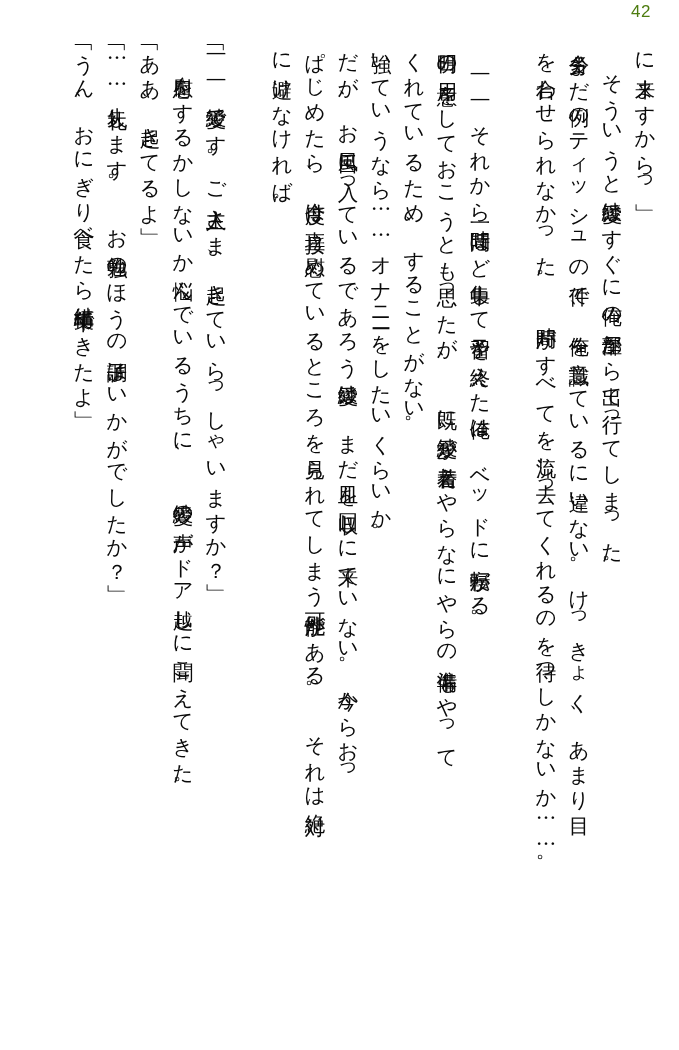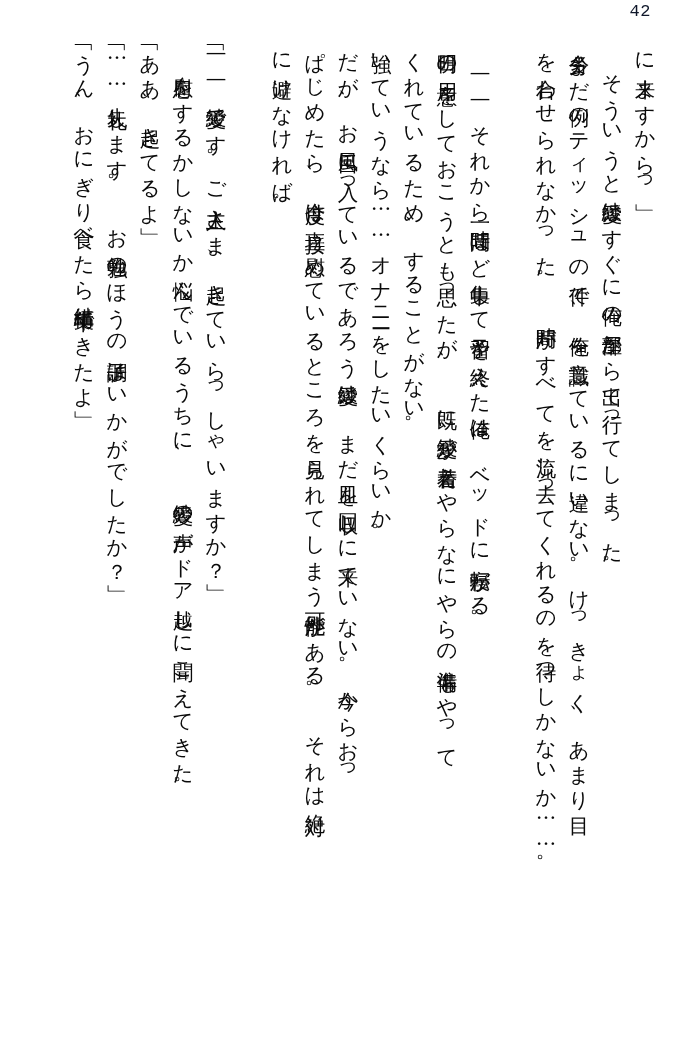--- a/index.html
+++ b/index.html
@@ -18,24 +18,24 @@
     position: relative;
     width: 679px;
     height: 1050px;
     background: #ffffff;
     box-sizing: border-box;
   }
   .page-number {
     position: absolute;
     top: 2px;
     right: 28px;
-    font-family: Liberation Mono, monospace;
+    font-family: Liberation Sans, sans-serif;
     font-size: 17px;
     letter-spacing: 0.5px;
-    color: #0f172a;
+    color: #4d7c0f;
   }
   .text-body {
     position: absolute;
     top: 38px;
     right: 24px;
     left: 24px;
     bottom: 18px;
     display: flex;
     flex-direction: row-reverse;
     align-items: flex-start;

